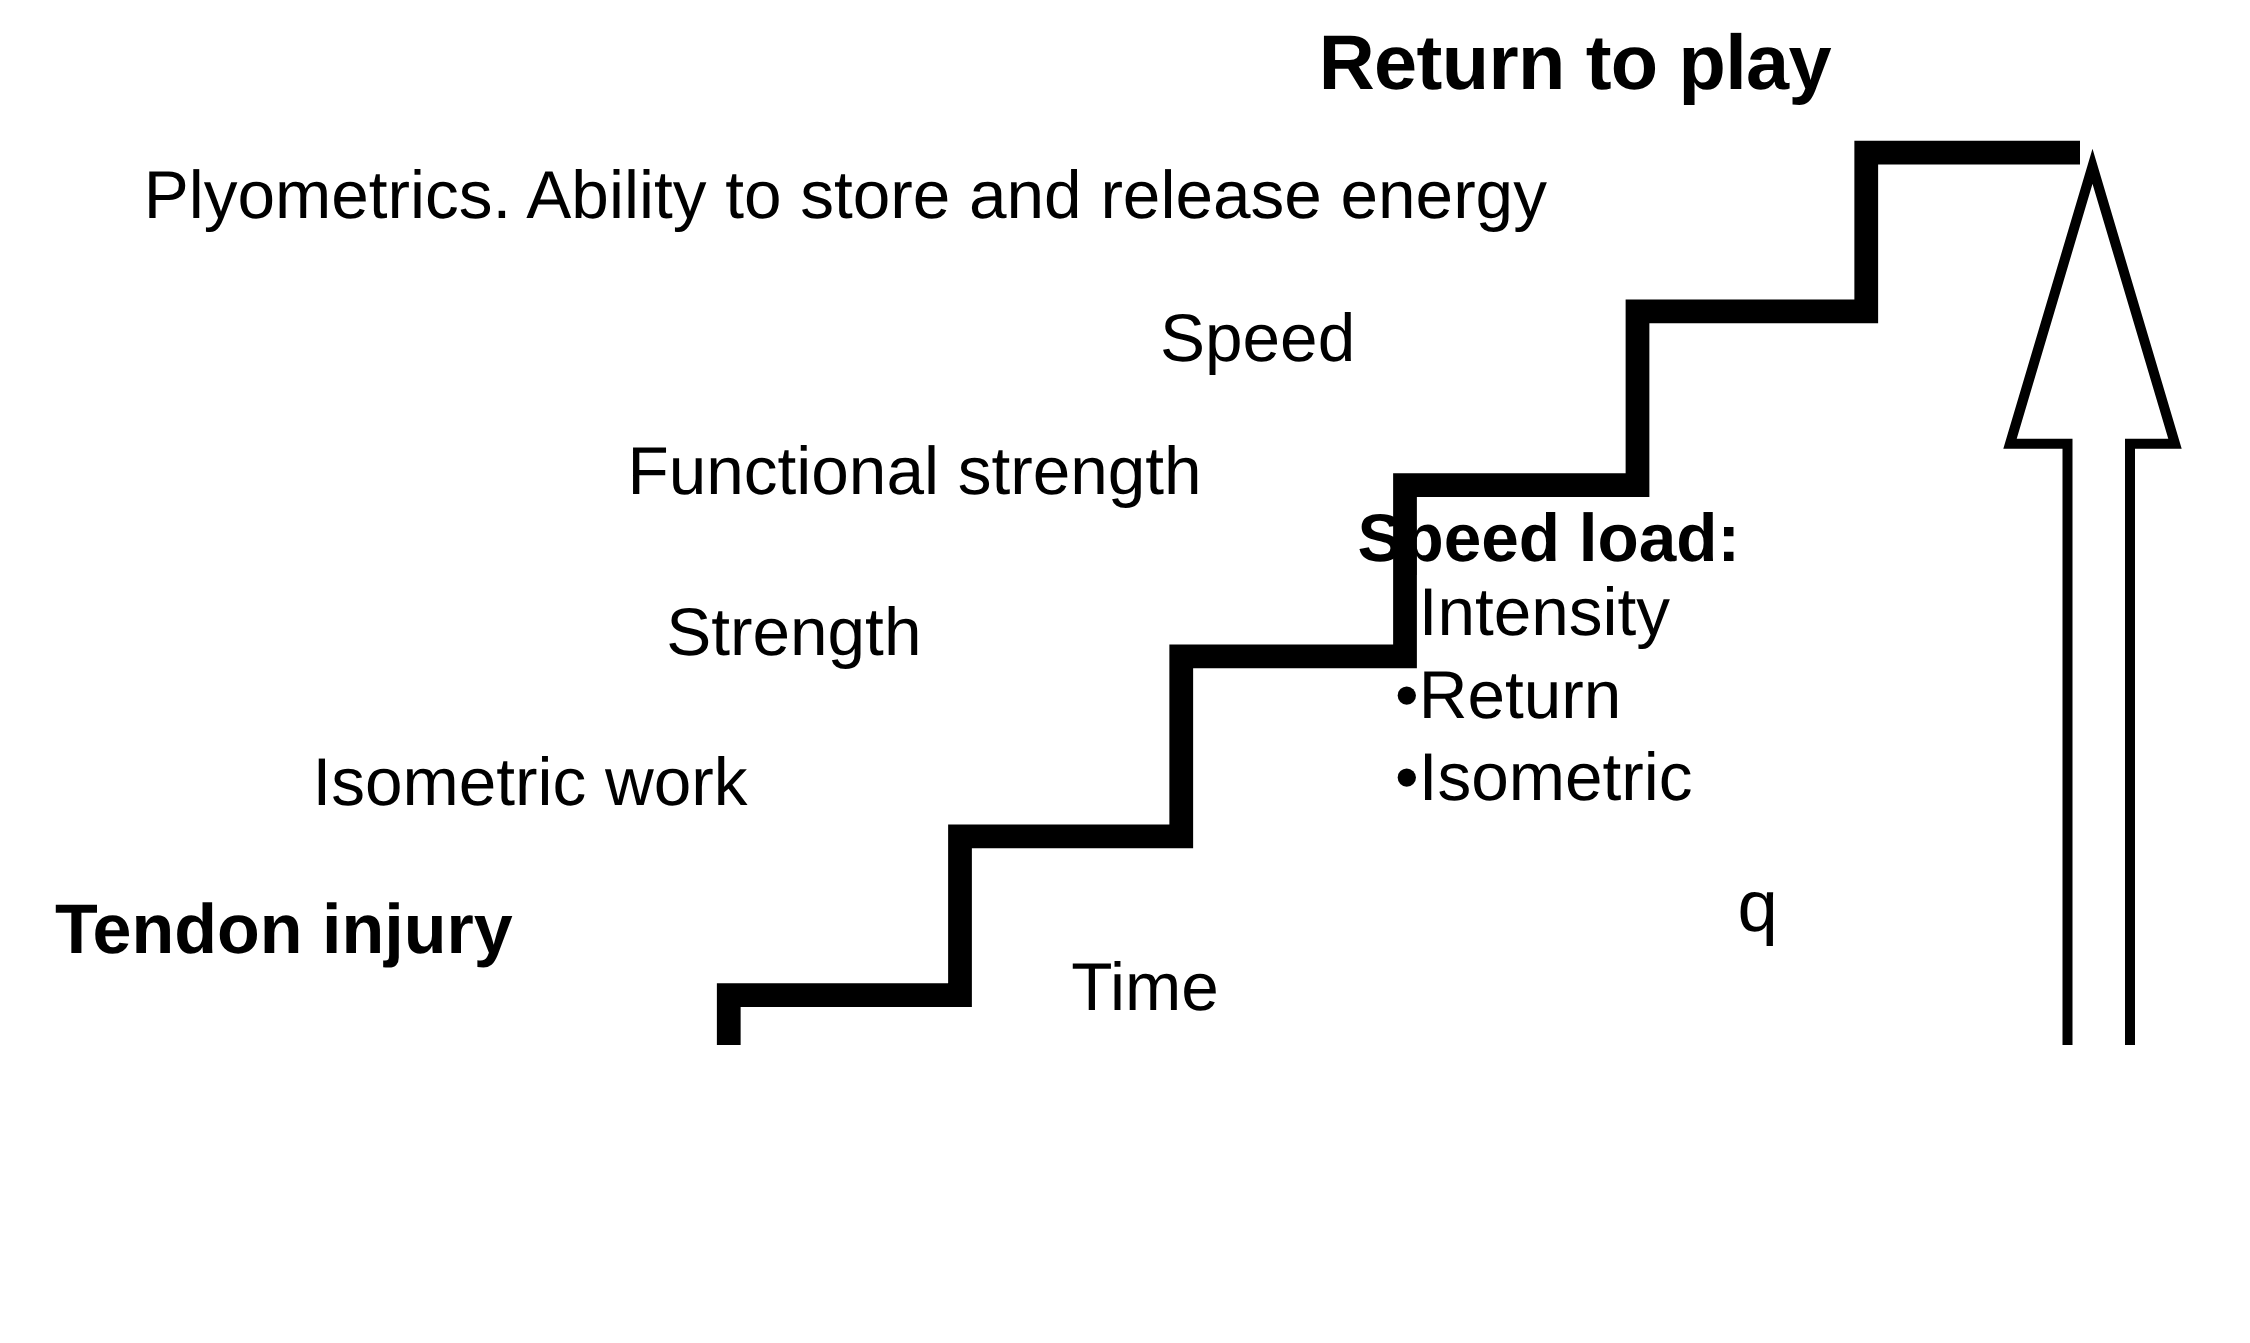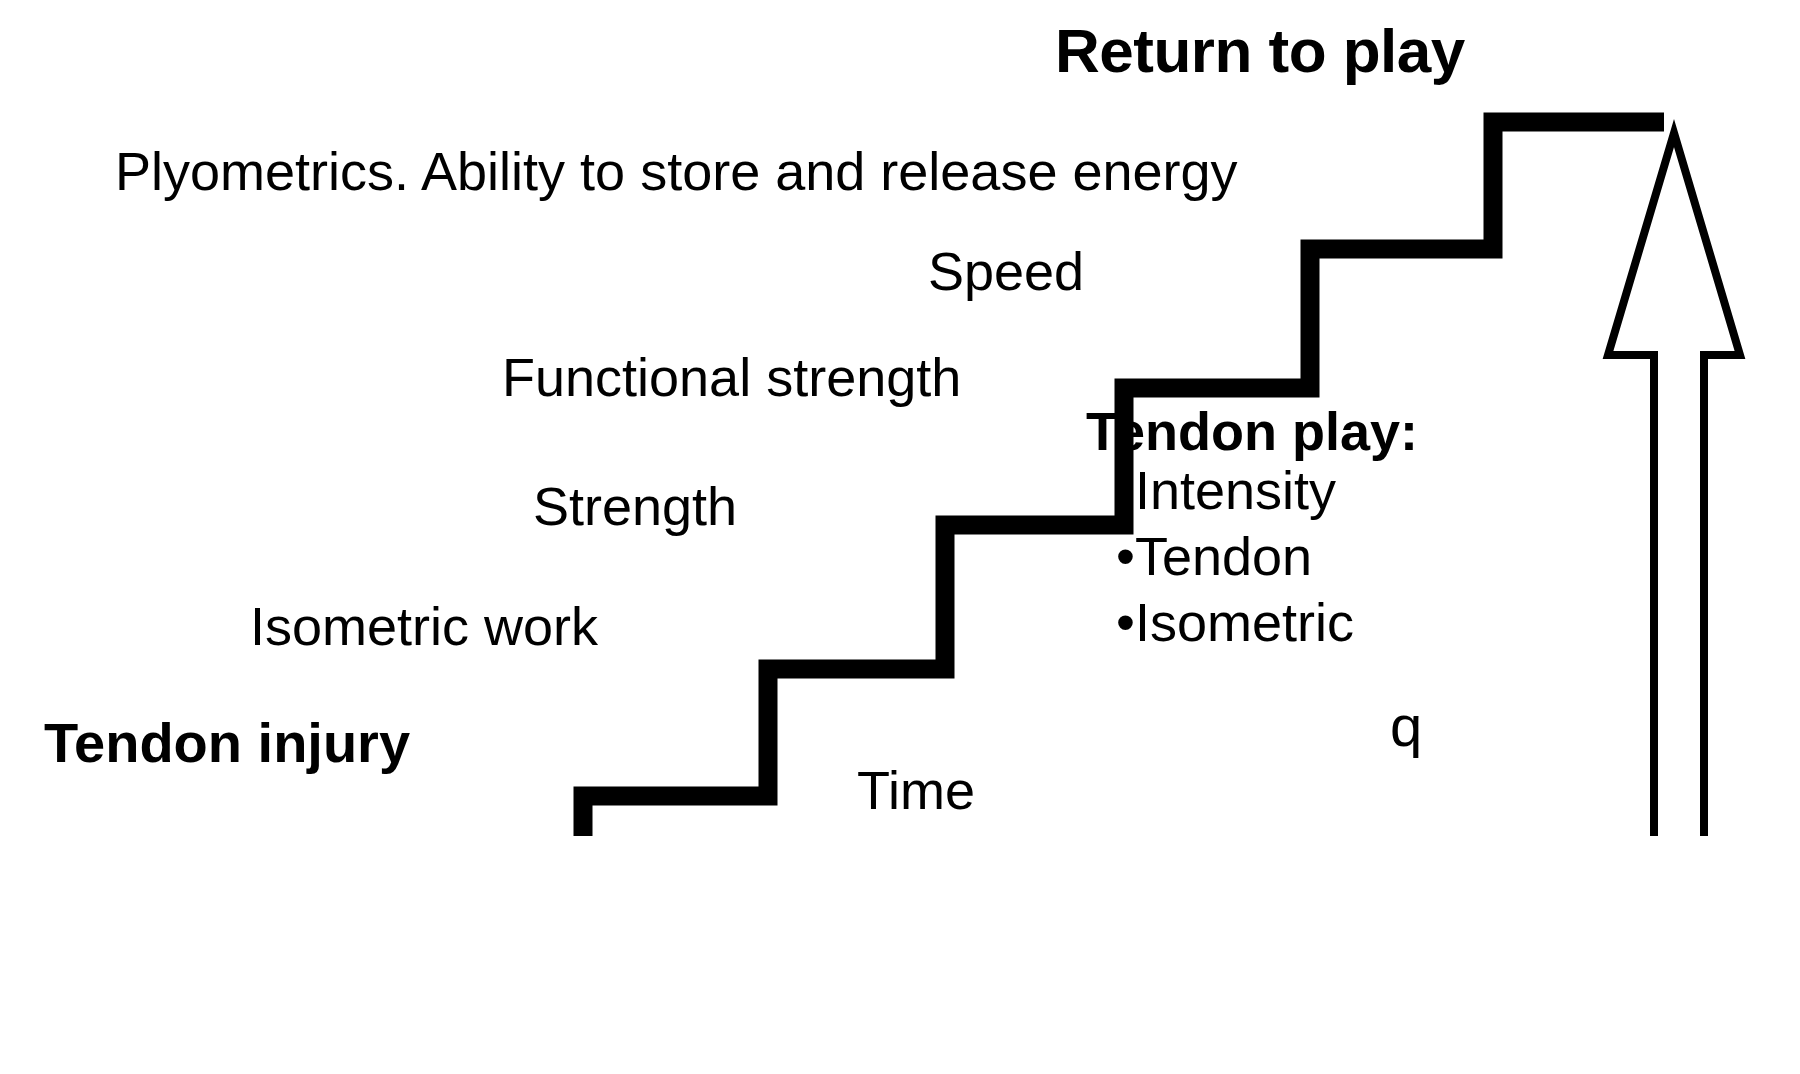--- a/index.html
+++ b/index.html
@@ -37,21 +37,20 @@
 
   
   #label-return-to-play {
     left: 1055px; top: 18px;
     font-size: 62px; letter-spacing: -0.5px;
     font-weight: 700;
   }
   #label-plyometrics {
     left: 115px; top: 128px;
     font-size: 54px;
-    margin-top: 15px;
   }
   #label-speed {
     left: 928px; top: 243px;
     font-size: 54px;
   }
   #label-functional-strength {
     left: 462px; top: 349px;
     font-size: 54px;
     margin-left: 40px;
   }
@@ -169,30 +168,30 @@
 
   <div class="lbl lbl-regular" id="label-strength">Strength</div>
 
   <div class="lbl lbl-regular" id="label-isometric-work">Isometric work</div>
 
   <div class="lbl lbl-bold" id="label-tendon-injury">Tendon injury</div>
 
   <div class="lbl lbl-regular" id="label-time">Time</div>
 
   <div id="tendon-load-block">
-    <div id="tendon-load-heading">Tendon play:</div>
+    <div id="tendon-load-heading">Speed load:</div>
 
     <div class="tl-bullet-row">
       <span class="tl-dot">•</span>
       <span>Intensity</span>
     </div>
 
     <div class="tl-bullet-row">
       <span class="tl-dot">•</span>
-      <span>Tendon</span>
+      <span>Return</span>
     </div>
 
     <div class="tl-bullet-row">
       <span class="tl-dot">•</span>
       <span>Isometric</span>
     </div>
   </div>
 
   <div id="frequency-artifact">q</div>
 

